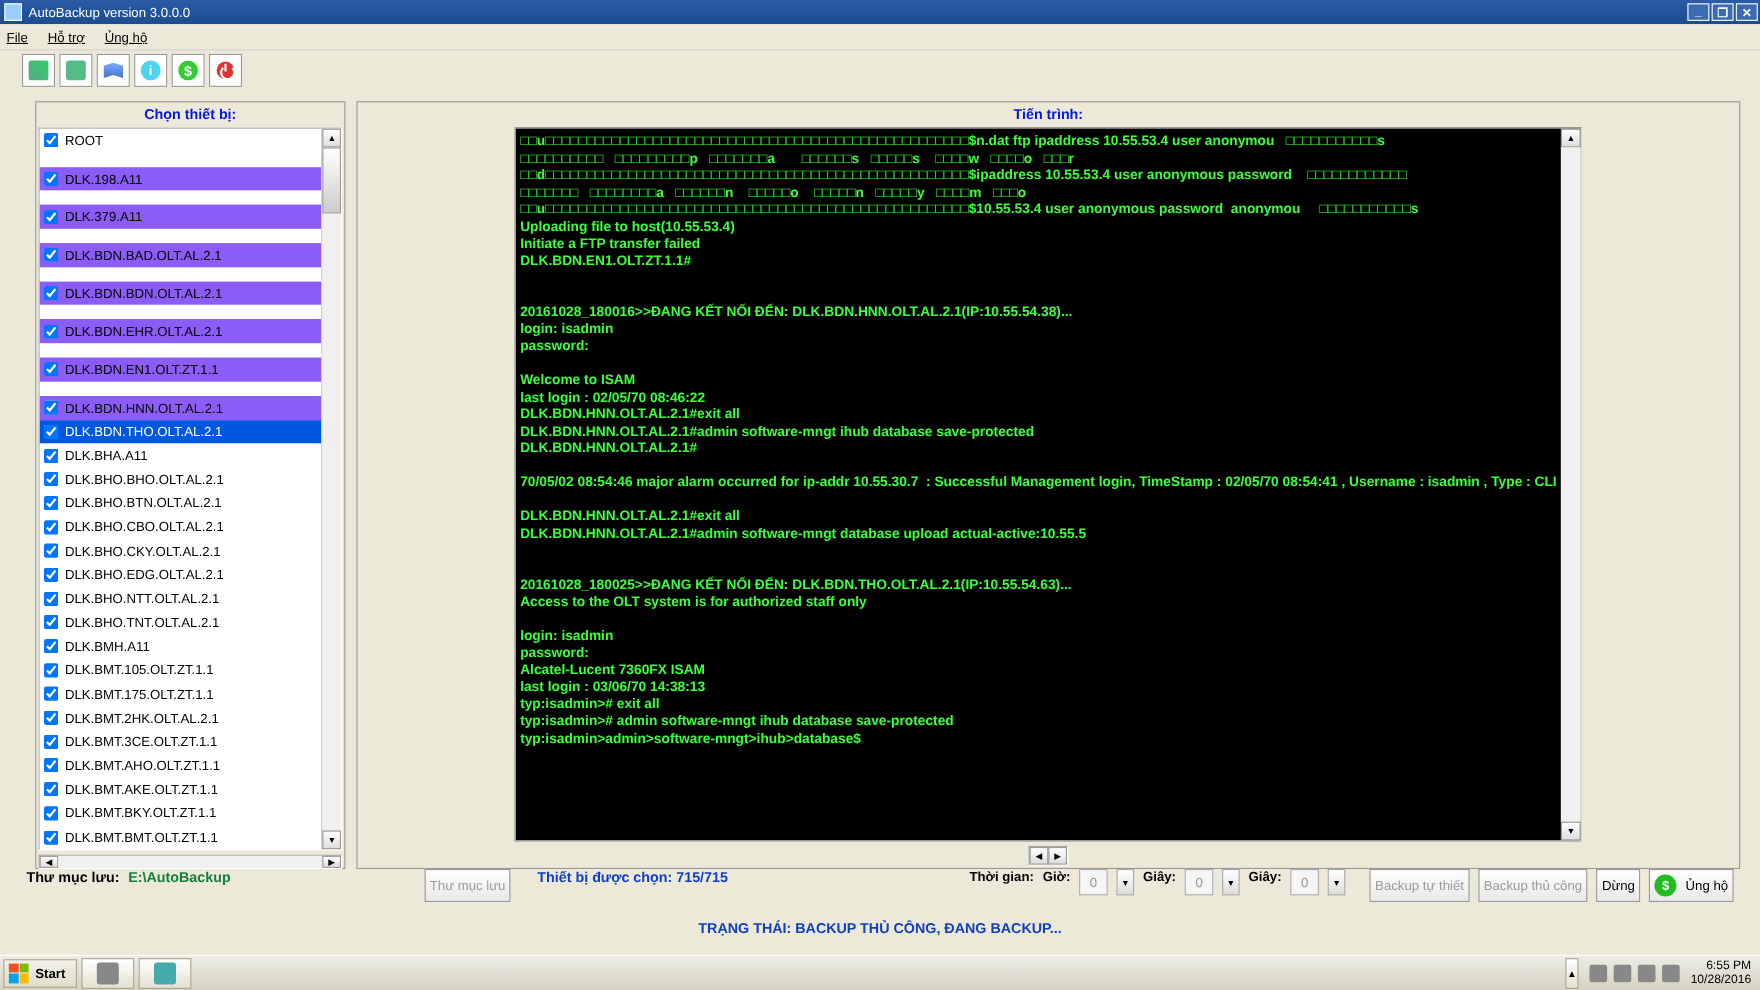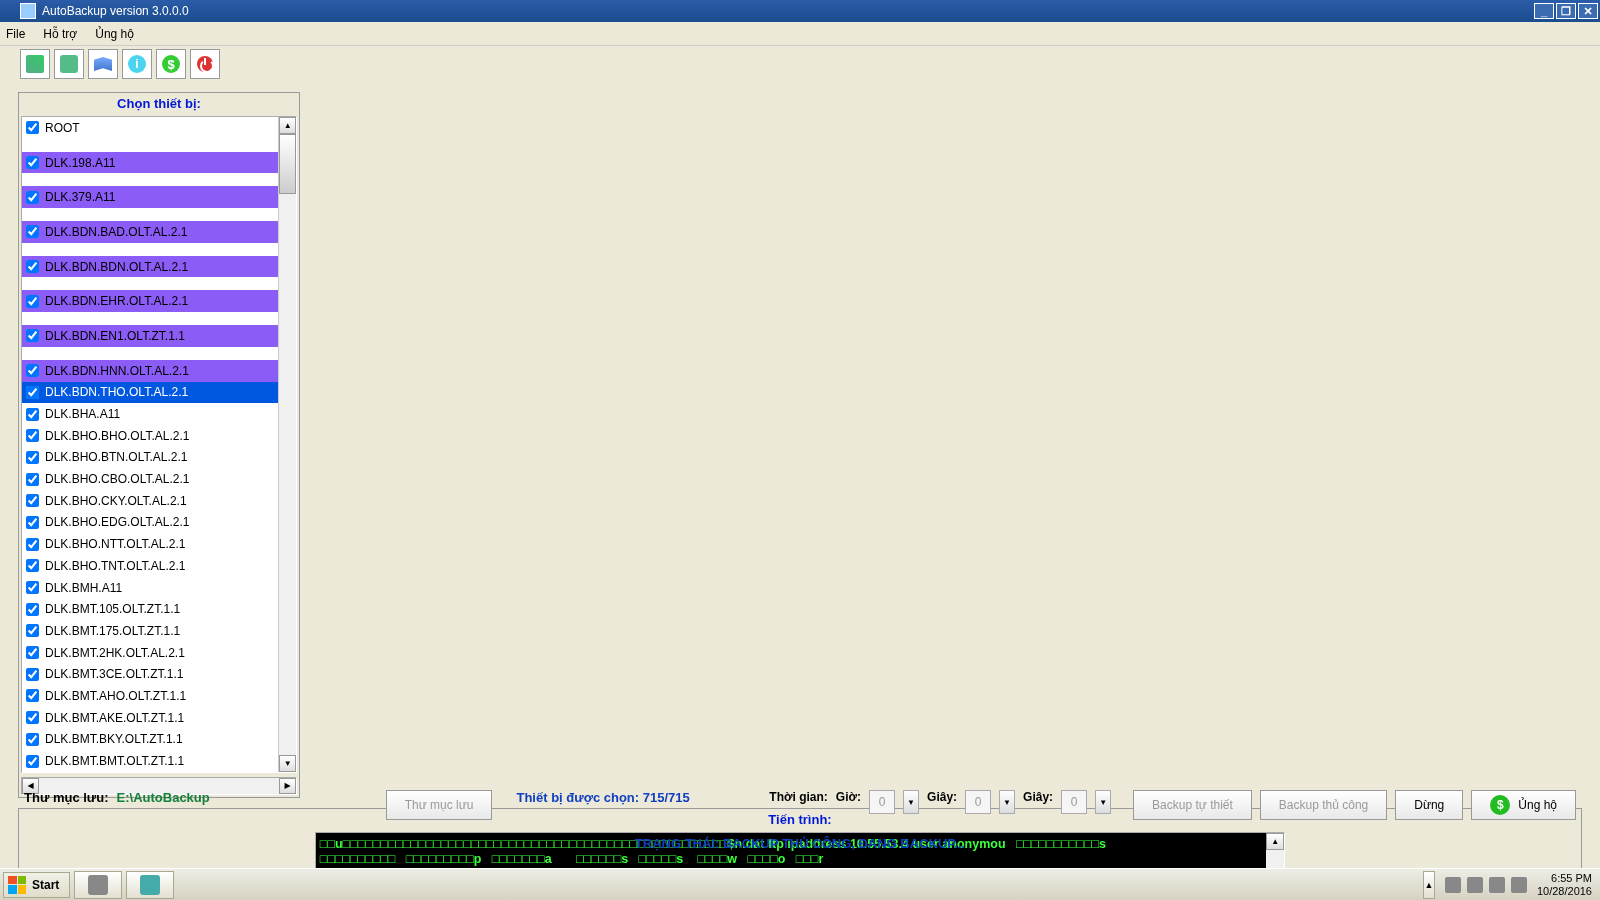--- a/index.html
+++ b/index.html
@@ -1,41 +1,41 @@
 <!DOCTYPE html>
 <html><head>
 <meta charset="utf-8">
 <style>
 * { margin:0; padding:0; box-sizing:border-box; font-family:"Segoe UI",Tahoma,sans-serif; }
 body { width:1600px; height:900px; background:#ECE9D8; overflow:hidden; position:relative; }
 
 
-.titlebar { height:22px; background:linear-gradient(#2A5CA8,#1B4C8E); display:flex; align-items:center; padding-left:20px; color:#fff; font-size:12px; }
+.titlebar { height:22px; background:linear-gradient(#2A5CA8,#1B4C8E); display:flex; align-items:center; padding-left:4px; color:#fff; font-size:12px; }
 .titlebar .app-icon { width:16px; height:16px; background:#9CF; margin-right:6px; border:1px solid #fff; }
 .titlebar .spacer { flex:1; }
 .win-btn { width:20px; height:16px; background:#3B6BB0; border:1px solid #fff; margin-right:2px; display:flex; align-items:center; justify-content:center; font-size:11px; cursor:pointer; font-weight:bold; }
 
 
-.menubar { height:24px; background:#ECE9D8; border-bottom:1px solid #ccc; display:flex; align-items:center; padding-left:6px; font-size:12px; }
+.menubar { height:24px; background:#ECE9D8; border-bottom:1px solid #ccc; display:flex; align-items:center; padding-left:6px; font-size:12px;text-decoration:underline; }
 .menubar span { margin-right:18px; cursor:pointer; }
 
 
 .toolbar { height:36px; background:#ECE9D8; display:flex; align-items:center; padding-left:20px; gap:4px; }
 .tb-btn { width:30px; height:30px; border:1px solid #999; background:#fff; display:flex; align-items:center; justify-content:center; cursor:pointer; }
 .icon-app { width:18px; height:18px; background:linear-gradient(45deg,#5A8,#3C6); border-radius:2px; }
 .icon-db { width:18px; height:18px; background:#5B8; border-radius:3px; position:relative; }
 .icon-book { width:18px; height:14px; background:linear-gradient(#7AF,#47C); clip-path:polygon(0 100%,50% 80%,100% 100%,100% 20%,50% 0,0 20%); }
 .icon-info { width:18px; height:18px; border-radius:50%; background:#4AD4F0; color:#fff; display:flex; align-items:center; justify-content:center; font-size:12px; font-weight:bold; }
 .icon-dollar { width:18px; height:18px; border-radius:50%; background:#3C3; color:#fff; display:flex; align-items:center; justify-content:center; font-size:13px; font-weight:bold; }
 .icon-power { width:16px; height:16px; border-radius:50%; background:#D33; position:relative; }
 .icon-power::after { content:""; position:absolute; top:2px; left:7px; width:2px; height:7px; background:#fff; }
 .icon-power::before { content:""; position:absolute; top:3px; left:3px; width:10px; height:10px; border:2px solid #fff; border-radius:50%; border-top-color:transparent; }
 
 
-.main { display:flex; padding:10px 18px 0 18px; gap:10px; height:708px;flex-direction:column; }
+.main { display:flex; padding:10px 18px 0 32px; gap:10px; height:708px; }
 .panel { border:1px solid #999; background:#ECE9D8; display:flex; flex-direction:column; }
 .left-panel { width:282px; }
 .right-panel { flex:1;align-items:center; }
 .panel-header { text-align:center; font-size:13px; font-weight:bold; color:#0018D8; padding:3px 0; }
 .tree-wrap { flex:1; border:1px inset #fff; margin:2px; background:#fff; display:flex; }
 .tree-list { width:262px; overflow:hidden; }
 .row { display:flex; align-items:center; height:21.7px; padding-left:4px; font-size:12px; }
 .row input { margin-right:6px; width:13px; height:13px; }
 .row.yellow { background:#8b5cf6;margin-top:13px; }
 .row.selected { background:#0058E0; color:#fff; }
@@ -48,21 +48,21 @@
 .hscroll .scroll-btn { width:17px; height:auto; }
 
 .term-wrap { flex:1; border:1px inset #fff; margin:2px; background:#000; display:flex; }
 .term { flex:1; color:#3CFF3C; font-family:"Verdana",sans-serif; font-size:12.5px; line-height:15.5px; padding:4px 4px; white-space:pre-wrap; overflow:hidden; font-weight:bold; }
 .rscroll { width:18px; background:#ECE9D8; display:flex; flex-direction:column; }
 
 
 .bottombar { height:40px; display:flex; align-items:flex-start; padding:0 24px; font-size:13px; gap:8px; }
 .dir-label { font-weight:bold; }
 .dir-val { color:#15803d; font-weight:bold; }
-.btn { height:30px; padding:0 18px; border:1px solid #999; background:linear-gradient(#fff,#E8E8E8); display:flex; align-items:center; justify-content:center; font-size:12px; cursor:pointer; }
+.btn { height:30px; padding:0 4px; border:1px solid #999; background:linear-gradient(#fff,#E8E8E8); display:flex; align-items:center; justify-content:center; font-size:12px; cursor:pointer; }
 .btn.disabled { color:#9A9A9A; }
 .smallsel { width:26px; height:24px; border:1px solid #aaa; background:#F5F5F5; display:flex; align-items:center; justify-content:center; font-size:12px; color:#999; }
 .drop { width:16px; height:24px; border:1px solid #aaa; background:linear-gradient(#fff,#ddd); display:flex; align-items:center; justify-content:center; font-size:8px; }
 .field-lbl { font-weight:bold; font-size:12px; }
 .devcount { font-weight:bold; color:#1040C0; font-size:13px; }
 .green-btn { background:linear-gradient(#fff,#E8E8E8); }
 .green-btn .circle { width:20px; height:20px; border-radius:50%; background:#2B2; color:#fff; display:flex; align-items:center; justify-content:center; font-weight:bold; margin-right:8px; }
 
 .status-line { text-align:center; font-size:13px; font-weight:bold; color:#1040C0; padding-top:6px; }
 

